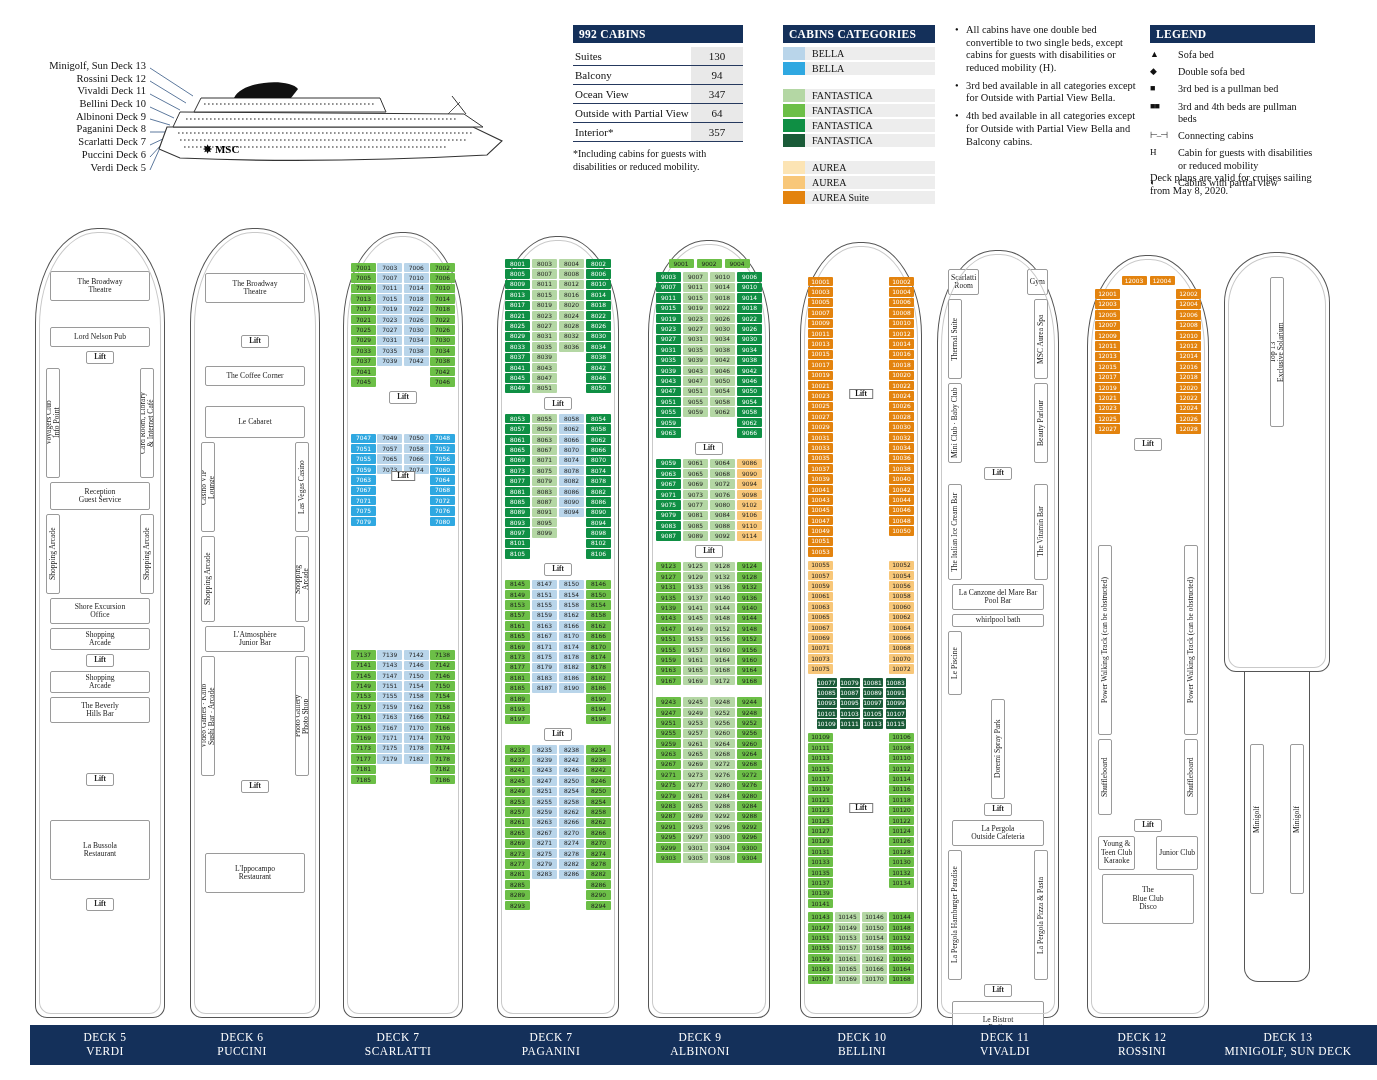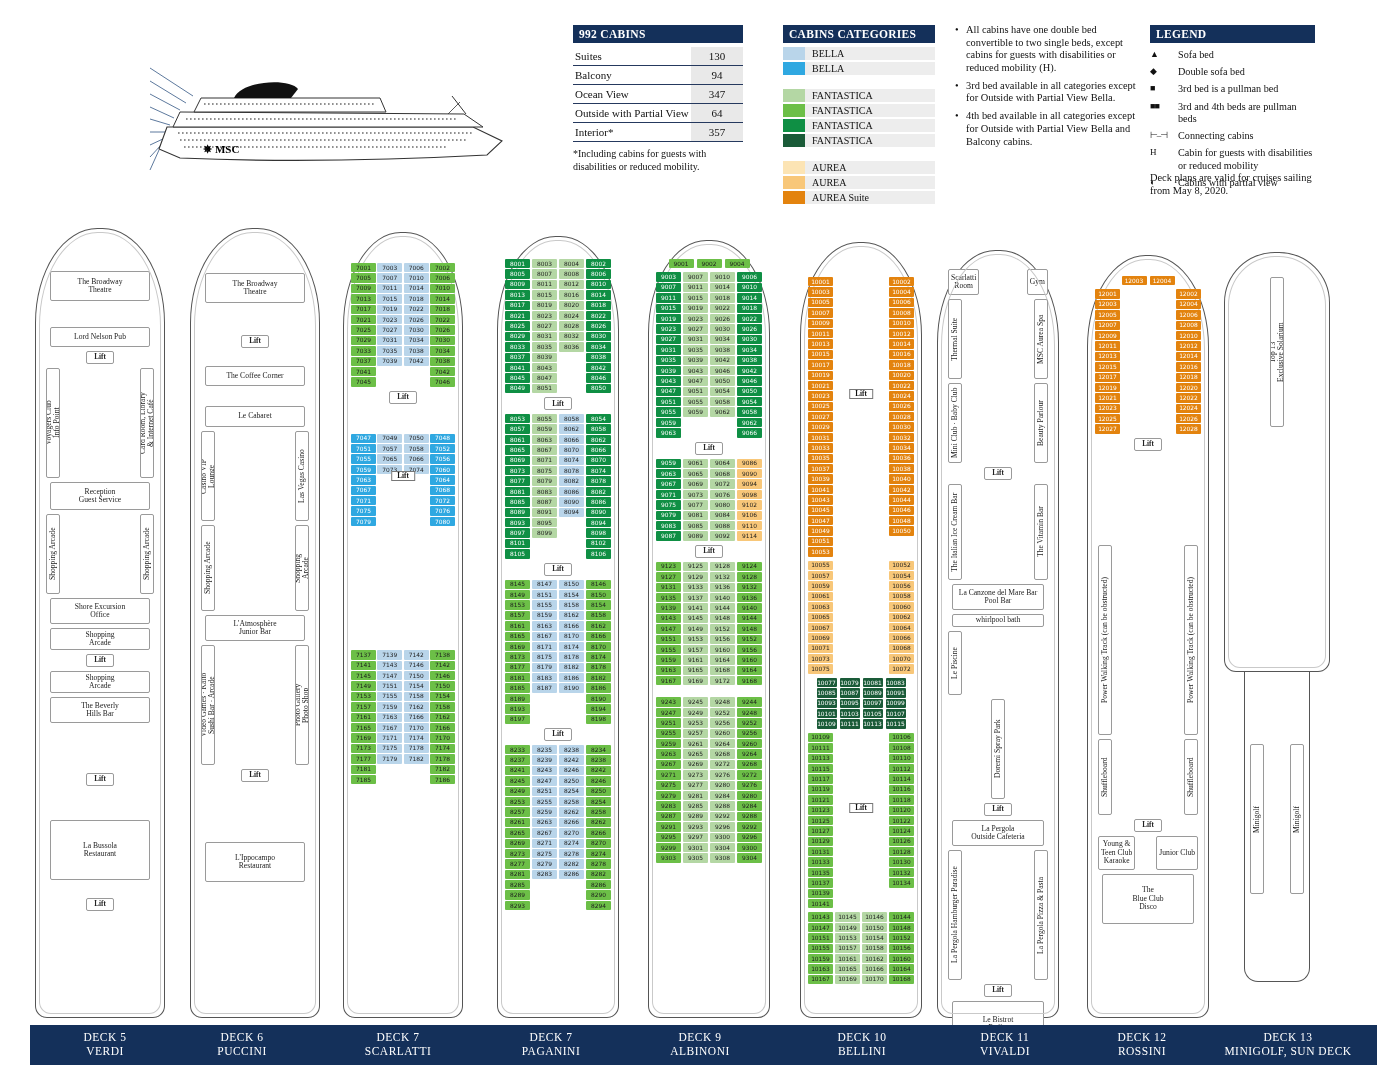--- a/index.html
+++ b/index.html
@@ -84,20 +84,31 @@
       <line x1="432" y1="50" x2="420" y2="62" stroke="#333" stroke-width="0.8"></line>
       <g stroke="#222" stroke-width="1.1" stroke-dasharray="1.6,2.4">
         <line x1="176" y1="52" x2="348" y2="52"></line>
         <line x1="158" y1="67" x2="430" y2="67"></line>
         <line x1="150" y1="81" x2="445" y2="81"></line>
         <line x1="152" y1="88" x2="440" y2="88"></line>
         <line x1="156" y1="95" x2="420" y2="95"></line>
       </g>
       <text x="175" y="101" font-size="11" font-weight="bold" font-family="Liberation Serif, serif" id="shiplogo">✵ MSC</text>
     </svg>
+    <div class="abs" id="shiplabels" style="left:0;top:8px;width:118px;">
+        <div>Minigolf, Sun Deck 13</div>
+        <div>Rossini Deck 12</div>
+        <div>Vivaldi Deck 11</div>
+        <div>Bellini Deck 10</div>
+        <div>Albinoni Deck 9</div>
+        <div>Paganini Deck 8</div>
+        <div>Scarlatti Deck 7</div>
+        <div>Puccini Deck 6</div>
+        <div>Verdi Deck 5</div>
+      </div>
   </div>
 
   <div class="abs" style="left:573px;top:25px;width:170px;">
     <div class="hdrbar">992 CABINS</div>
     <div id="cabrows" style="margin-top:4px;">
         <div class="tblrow">
           <span class="lb">Suites</span>
           <span class="val">130</span>
         </div>
         <div class="tblrow">
@@ -259,21 +270,21 @@
       <div class="deck" style="left: 190px; top: 228px; width: 130px; height: 790px;">
         <div class="hull" style="height: 790px;">
           <div class="spc" style="height: 28px;"></div>
           <div class="venue" style="height: 30px;">The Broadway
 Theatre</div>
           <div class="spc" style="height: 28px;"></div>
           <div class="venue lift" style="height: 13px;">Lift</div>
           <div class="spc" style="height: 14px;"></div>
           <div class="venue" style="height: 20px;">The Coffee Corner</div>
           <div class="spc" style="height: 16px;"></div>
-          <div class="venue" style="height: 21px;">Le Cabaret</div>
+          <div class="venue" style="height: 32px;">Le Cabaret</div>
           <div class="pair" style="height: 90px;">
             <div class="venue vert">Casino VIP
 Lounge</div>
             <div class="venue vert">Las Vegas Casino</div>
           </div>
           <div class="pair" style="height: 86px;">
             <div class="venue vert">Shopping Arcade</div>
             <div class="venue vert">Shopping
 Arcade</div>
           </div>

